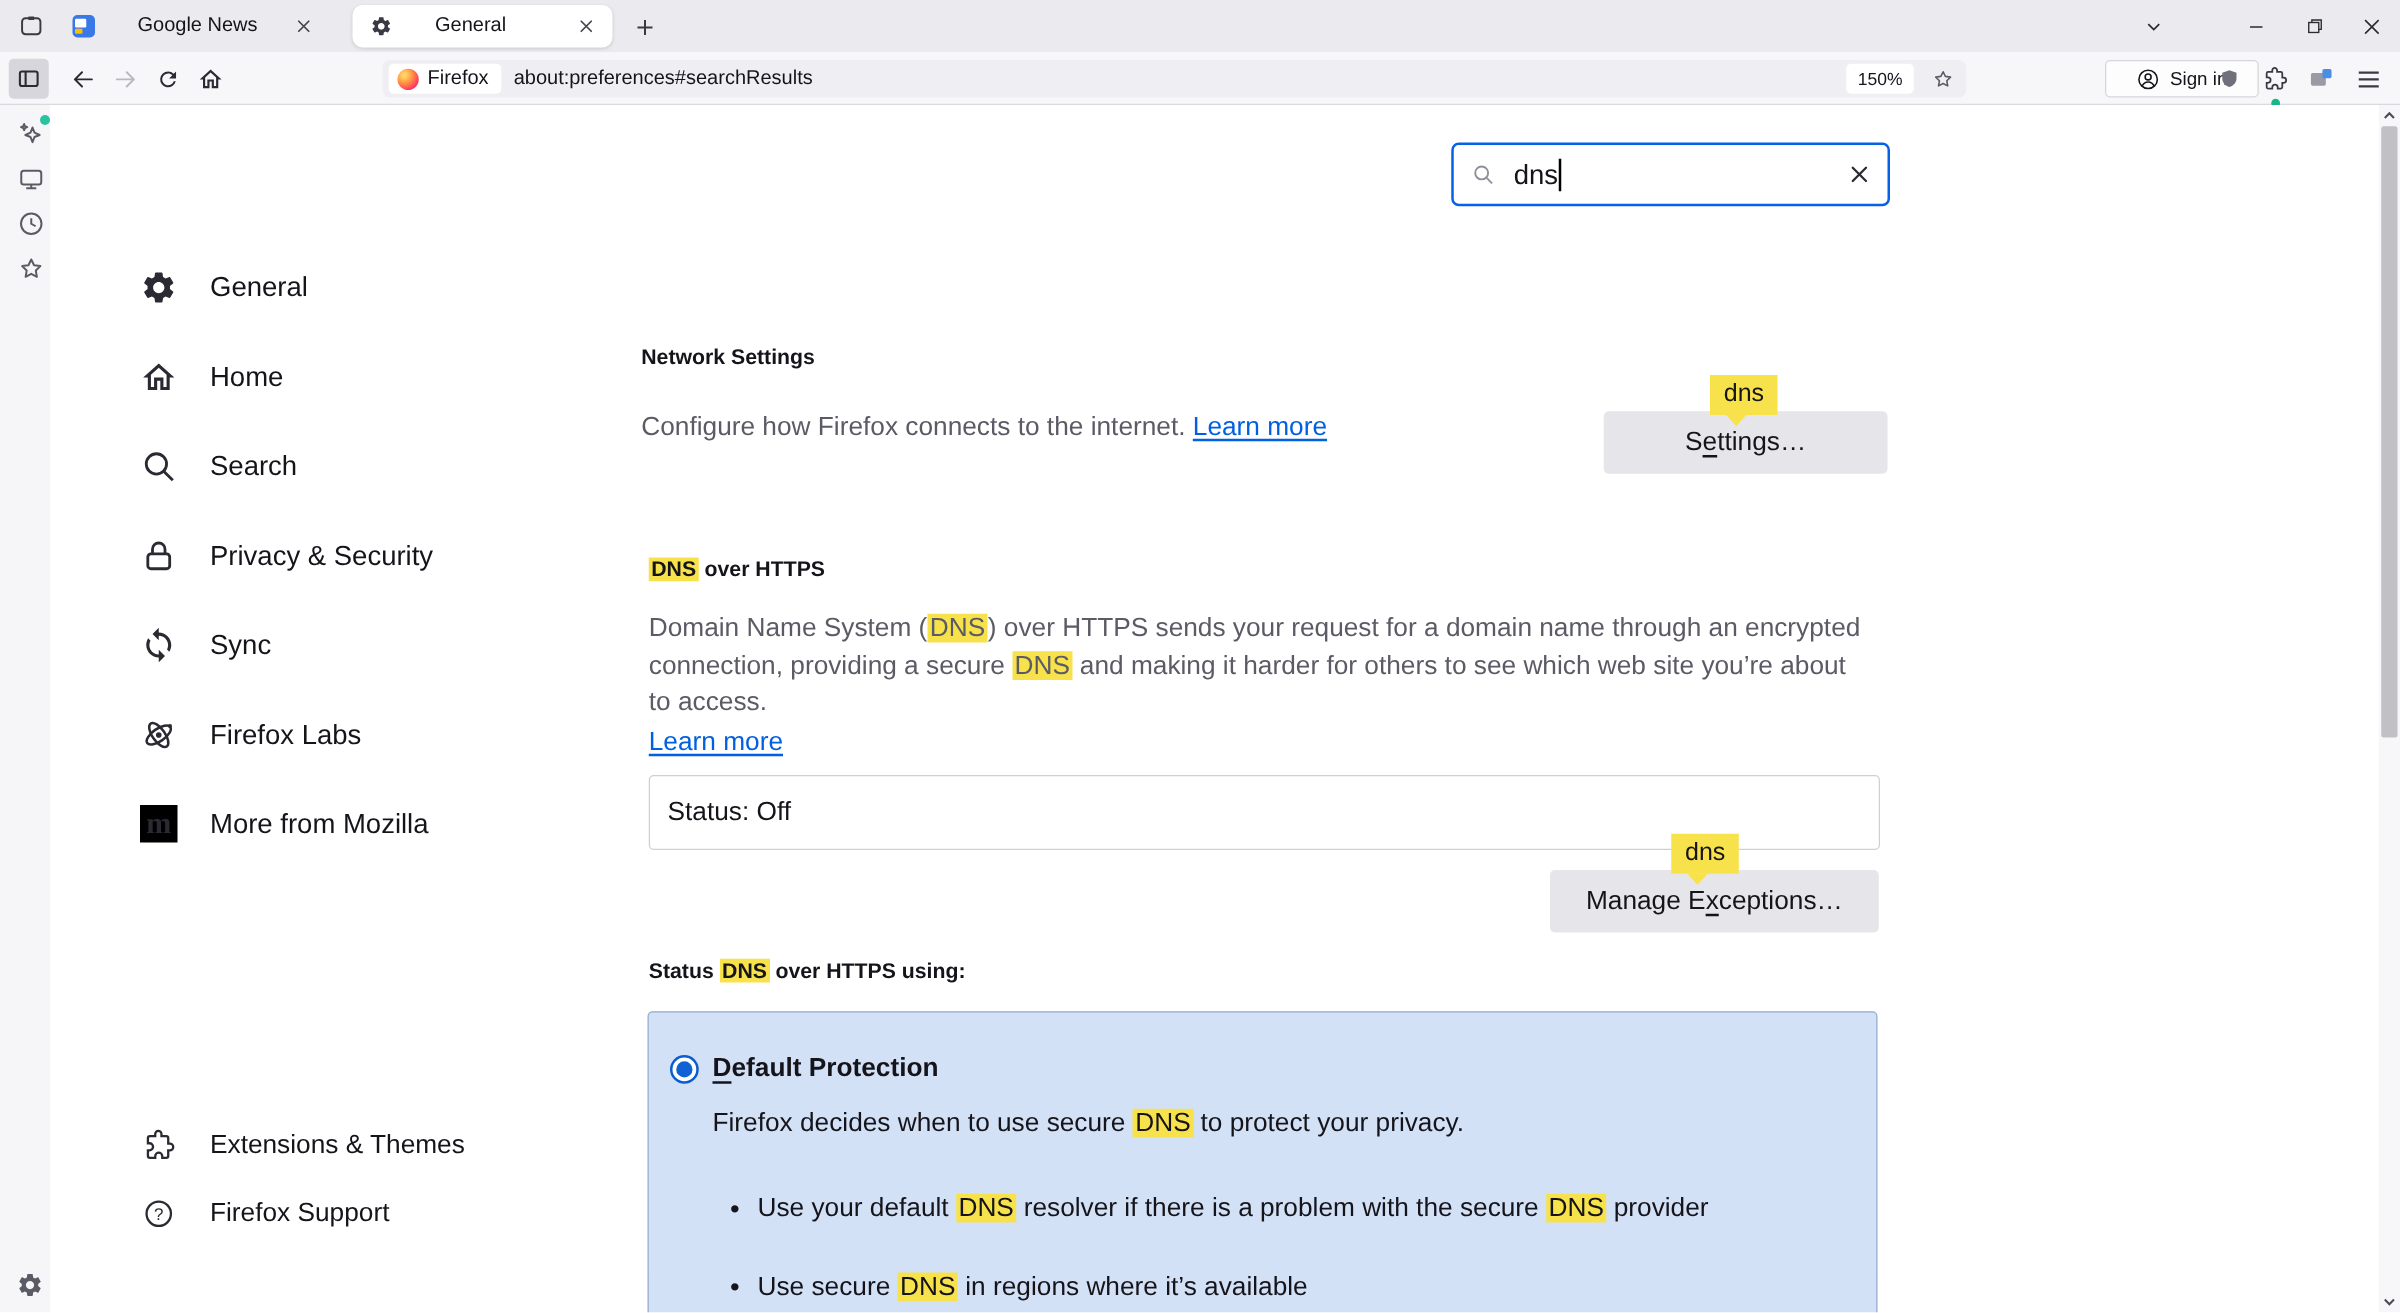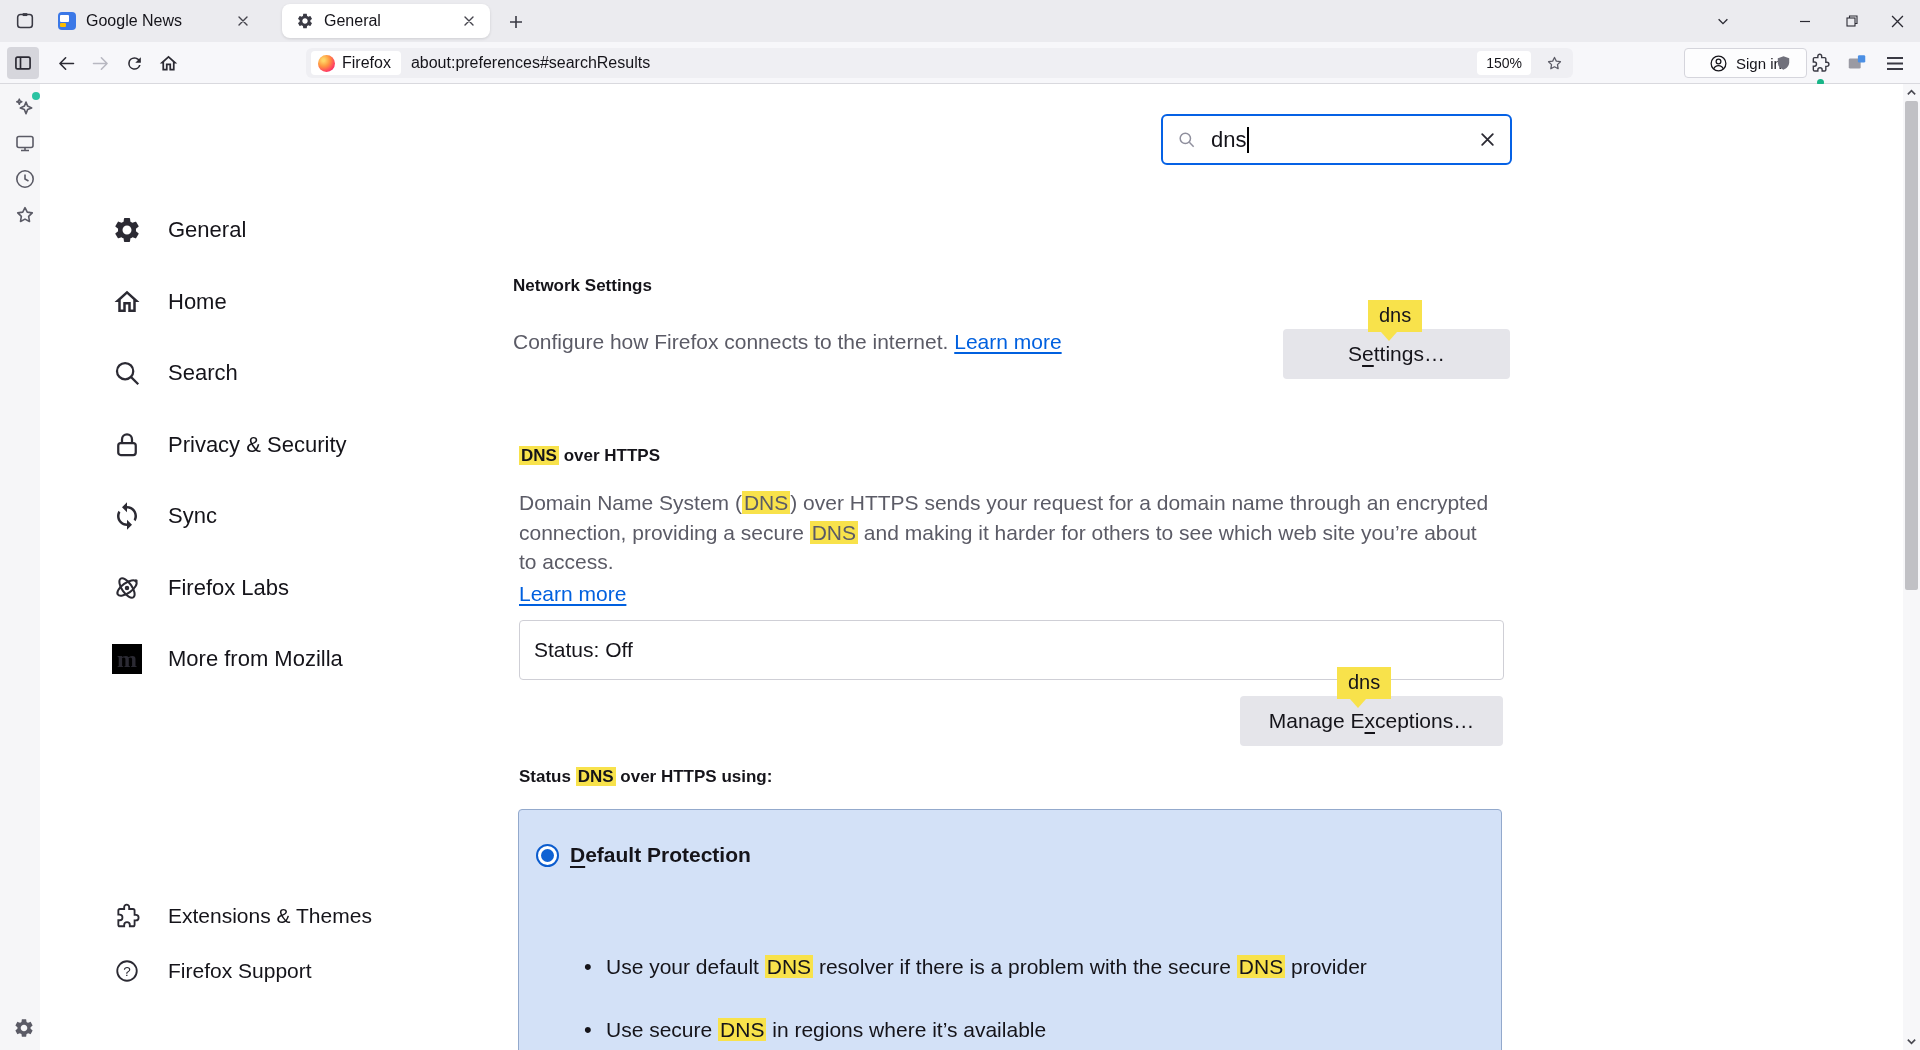--- a/index.html
+++ b/index.html
@@ -13,21 +13,21 @@
     font-family:"Liberation Sans","DejaVu Sans",sans-serif;color:var(--ink);
     -webkit-font-smoothing:antialiased;
   }
   .abs{position:absolute;}
   svg{display:block;}
 
   
   #tabbar{position:absolute;top:0;left:0;width:1920px;height:42px;background:var(--chrome-tab);}
   .ffview{position:absolute;left:10px;top:8px;width:30px;height:26px;display:flex;align-items:center;justify-content:center;border-radius:4px;color:#3a3a44;}
   .tab{position:absolute;top:4px;height:34px;border-radius:8px;display:flex;align-items:center;font-size:16px;color:var(--ink);}
-  .tab .tabtitle{white-space:nowrap;overflow:hidden;}
+  .tab .tabtitle{white-space:nowrap;overflow:hidden;margin-left:24px;}
   .tab-close{position:absolute;width:22px;height:22px;top:6px;display:flex;align-items:center;justify-content:center;color:#45444d;border-radius:4px;}
   #tab1{left:44px;width:220px;padding-left:14px;}
   #tab2{left:282px;width:208px;padding-left:14px;background:#fff;box-shadow:0 1px 3px rgba(0,0,0,.12);}
   .favicon{width:18px;height:18px;margin-right:10px;flex:0 0 auto;}
   .gn-ico{border-radius:4px;background:#3b78e7;position:relative;overflow:hidden;}
   .gn-ico i{position:absolute;left:2px;top:3px;width:9px;height:7px;background:#fff;border-radius:1px;}
   .gn-ico b{position:absolute;left:2px;bottom:3px;width:6px;height:4px;background:#fdbd00;border-radius:1px;}
   .newtab{position:absolute;left:503px;top:9px;width:26px;height:26px;display:flex;align-items:center;justify-content:center;color:#3a3a44;border-radius:4px;}
   .tabbar-btn{position:absolute;top:0;height:42px;width:46px;display:flex;align-items:center;justify-content:center;color:#2b2a33;}
 
@@ -421,19 +421,20 @@
       <span>Manage E</span>
       <span class="ak">x</span>
       <span>ceptions…</span>
     </div>
 
   <h2 class="h2 abs" style="left:519px;top:683px;margin:0;"><span>Status </span><span class="hl">DNS</span><span> over HTTPS using:</span></h2>
 
   <div id="dohpanel">
     <span class="radio"></span>
     <span id="dp-label"><span class="ak">D</span><span>efault Protection</span></span>
+    <div id="dp-desc"><span>Firefox decides when to use secure </span><span class="hl">DNS</span><span> to protect your privacy.</span></div>
     <ul id="dp-list">
       <li><span>Use your default </span><span class="hl">DNS</span><span> resolver if there is a problem with the secure </span><span class="hl">DNS</span><span> provider</span></li>
       <li><span>Use secure </span><span class="hl">DNS</span><span> in regions where it’s available</span></li>
     </ul>
   </div>
 
 </div>
 
 </body></html>

